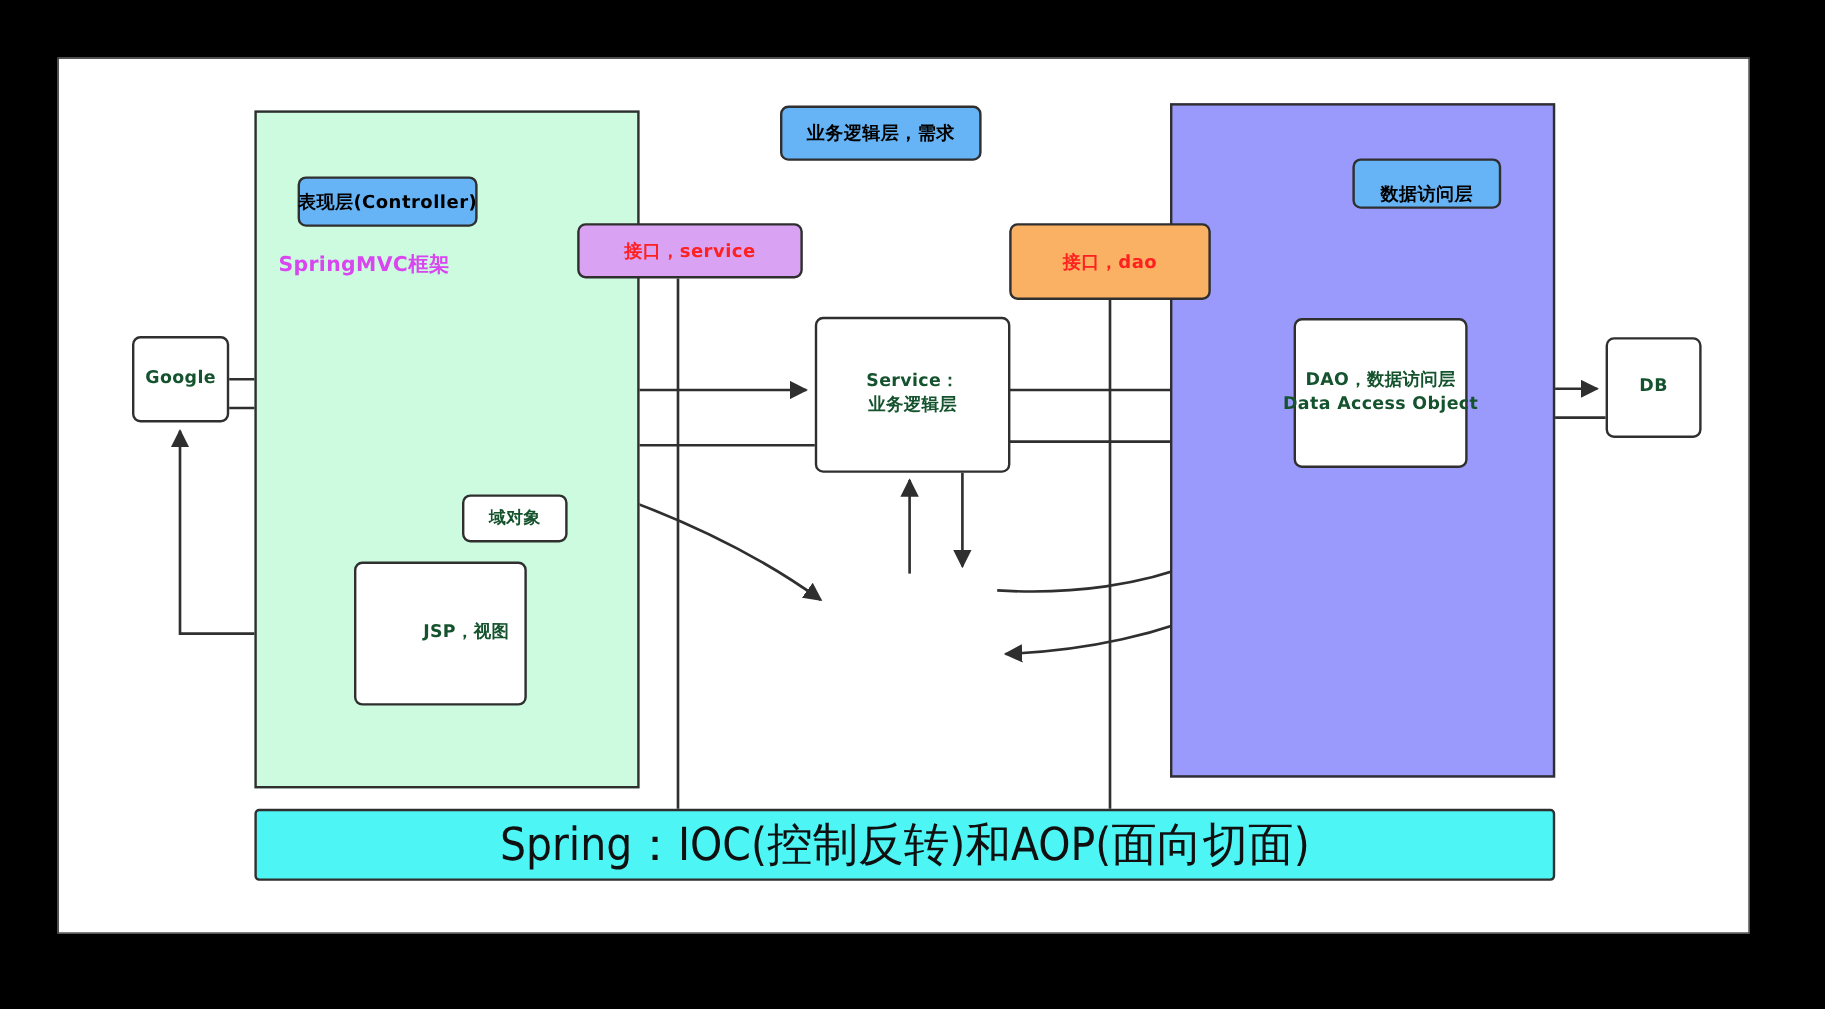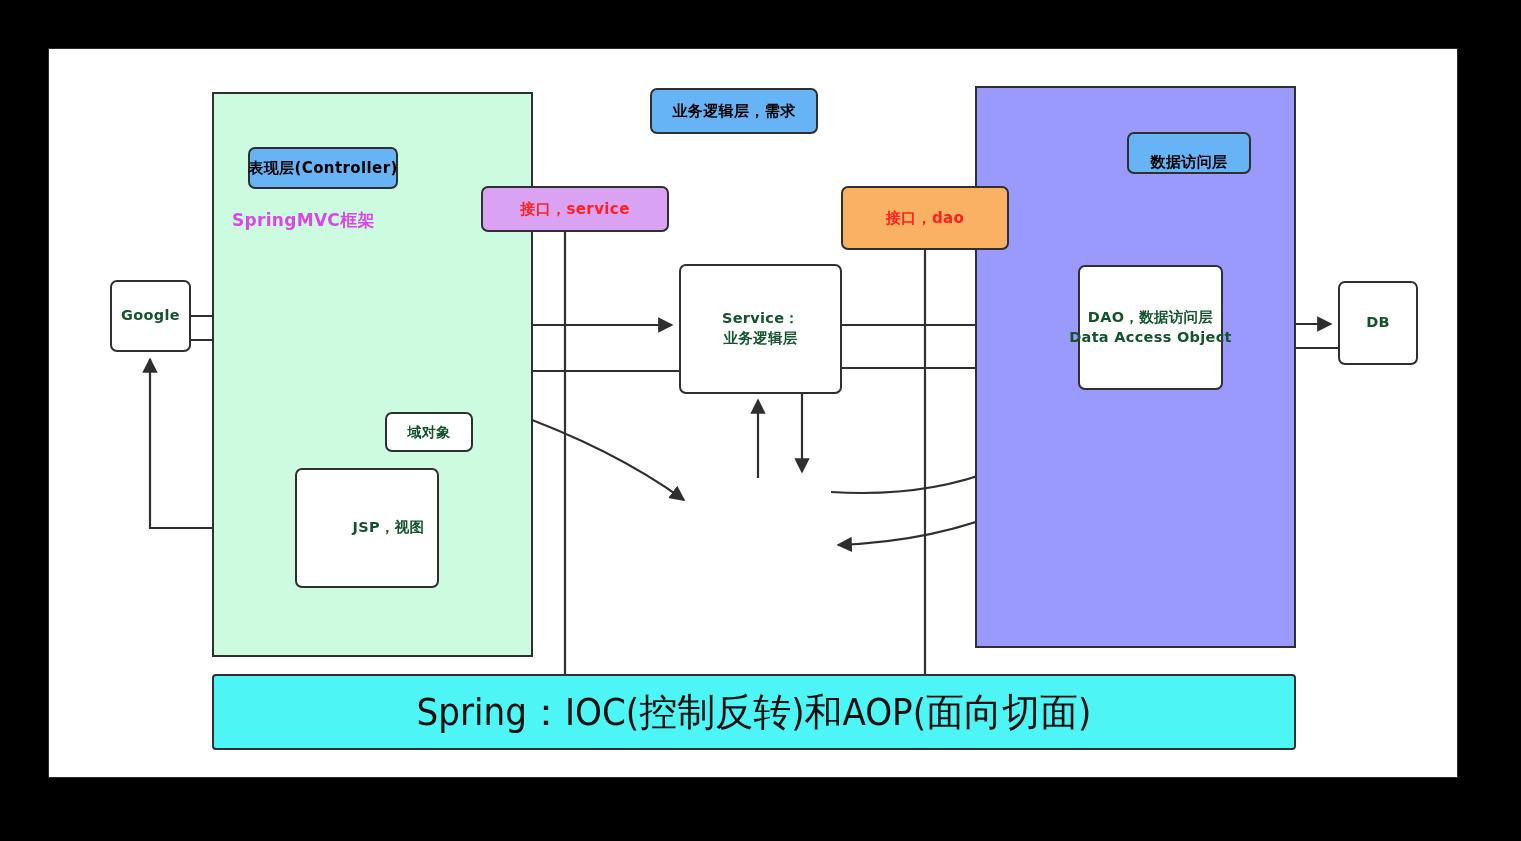--- a/index.html
+++ b/index.html
@@ -110,21 +110,21 @@
   #node-service { left: 679px;  top: 264px; width: 163px; height: 130px; }
   #node-javabean{ left: 685px;  top: 478px; width: 146px; height: 127px; }
   #node-dao     { left: 1078px; top: 265px; width: 145px; height: 125px; }
   #node-db      { left: 1338px; top: 281px; width: 80px;  height: 84px; }
 
   #node-dao .dao-line2 { white-space: nowrap; }
 
   
   #spring-bar {
     position: absolute;
-    left: 212px; top: 674px; width: 1084px; height: 76px;
+    left: 212px; top: 674px; width: 1084px; height: 60px;
     box-sizing: border-box;
     background: #4df5f5;
     border: 2.5px solid #2f2f2f;
     border-radius: 4px;
     display: flex;
     align-items: center;
     justify-content: center;
     color: #101010;
     font-size: 38px;
     font-family: "DejaVu Sans Condensed", "Liberation Sans Narrow", "Liberation Sans", sans-serif;

